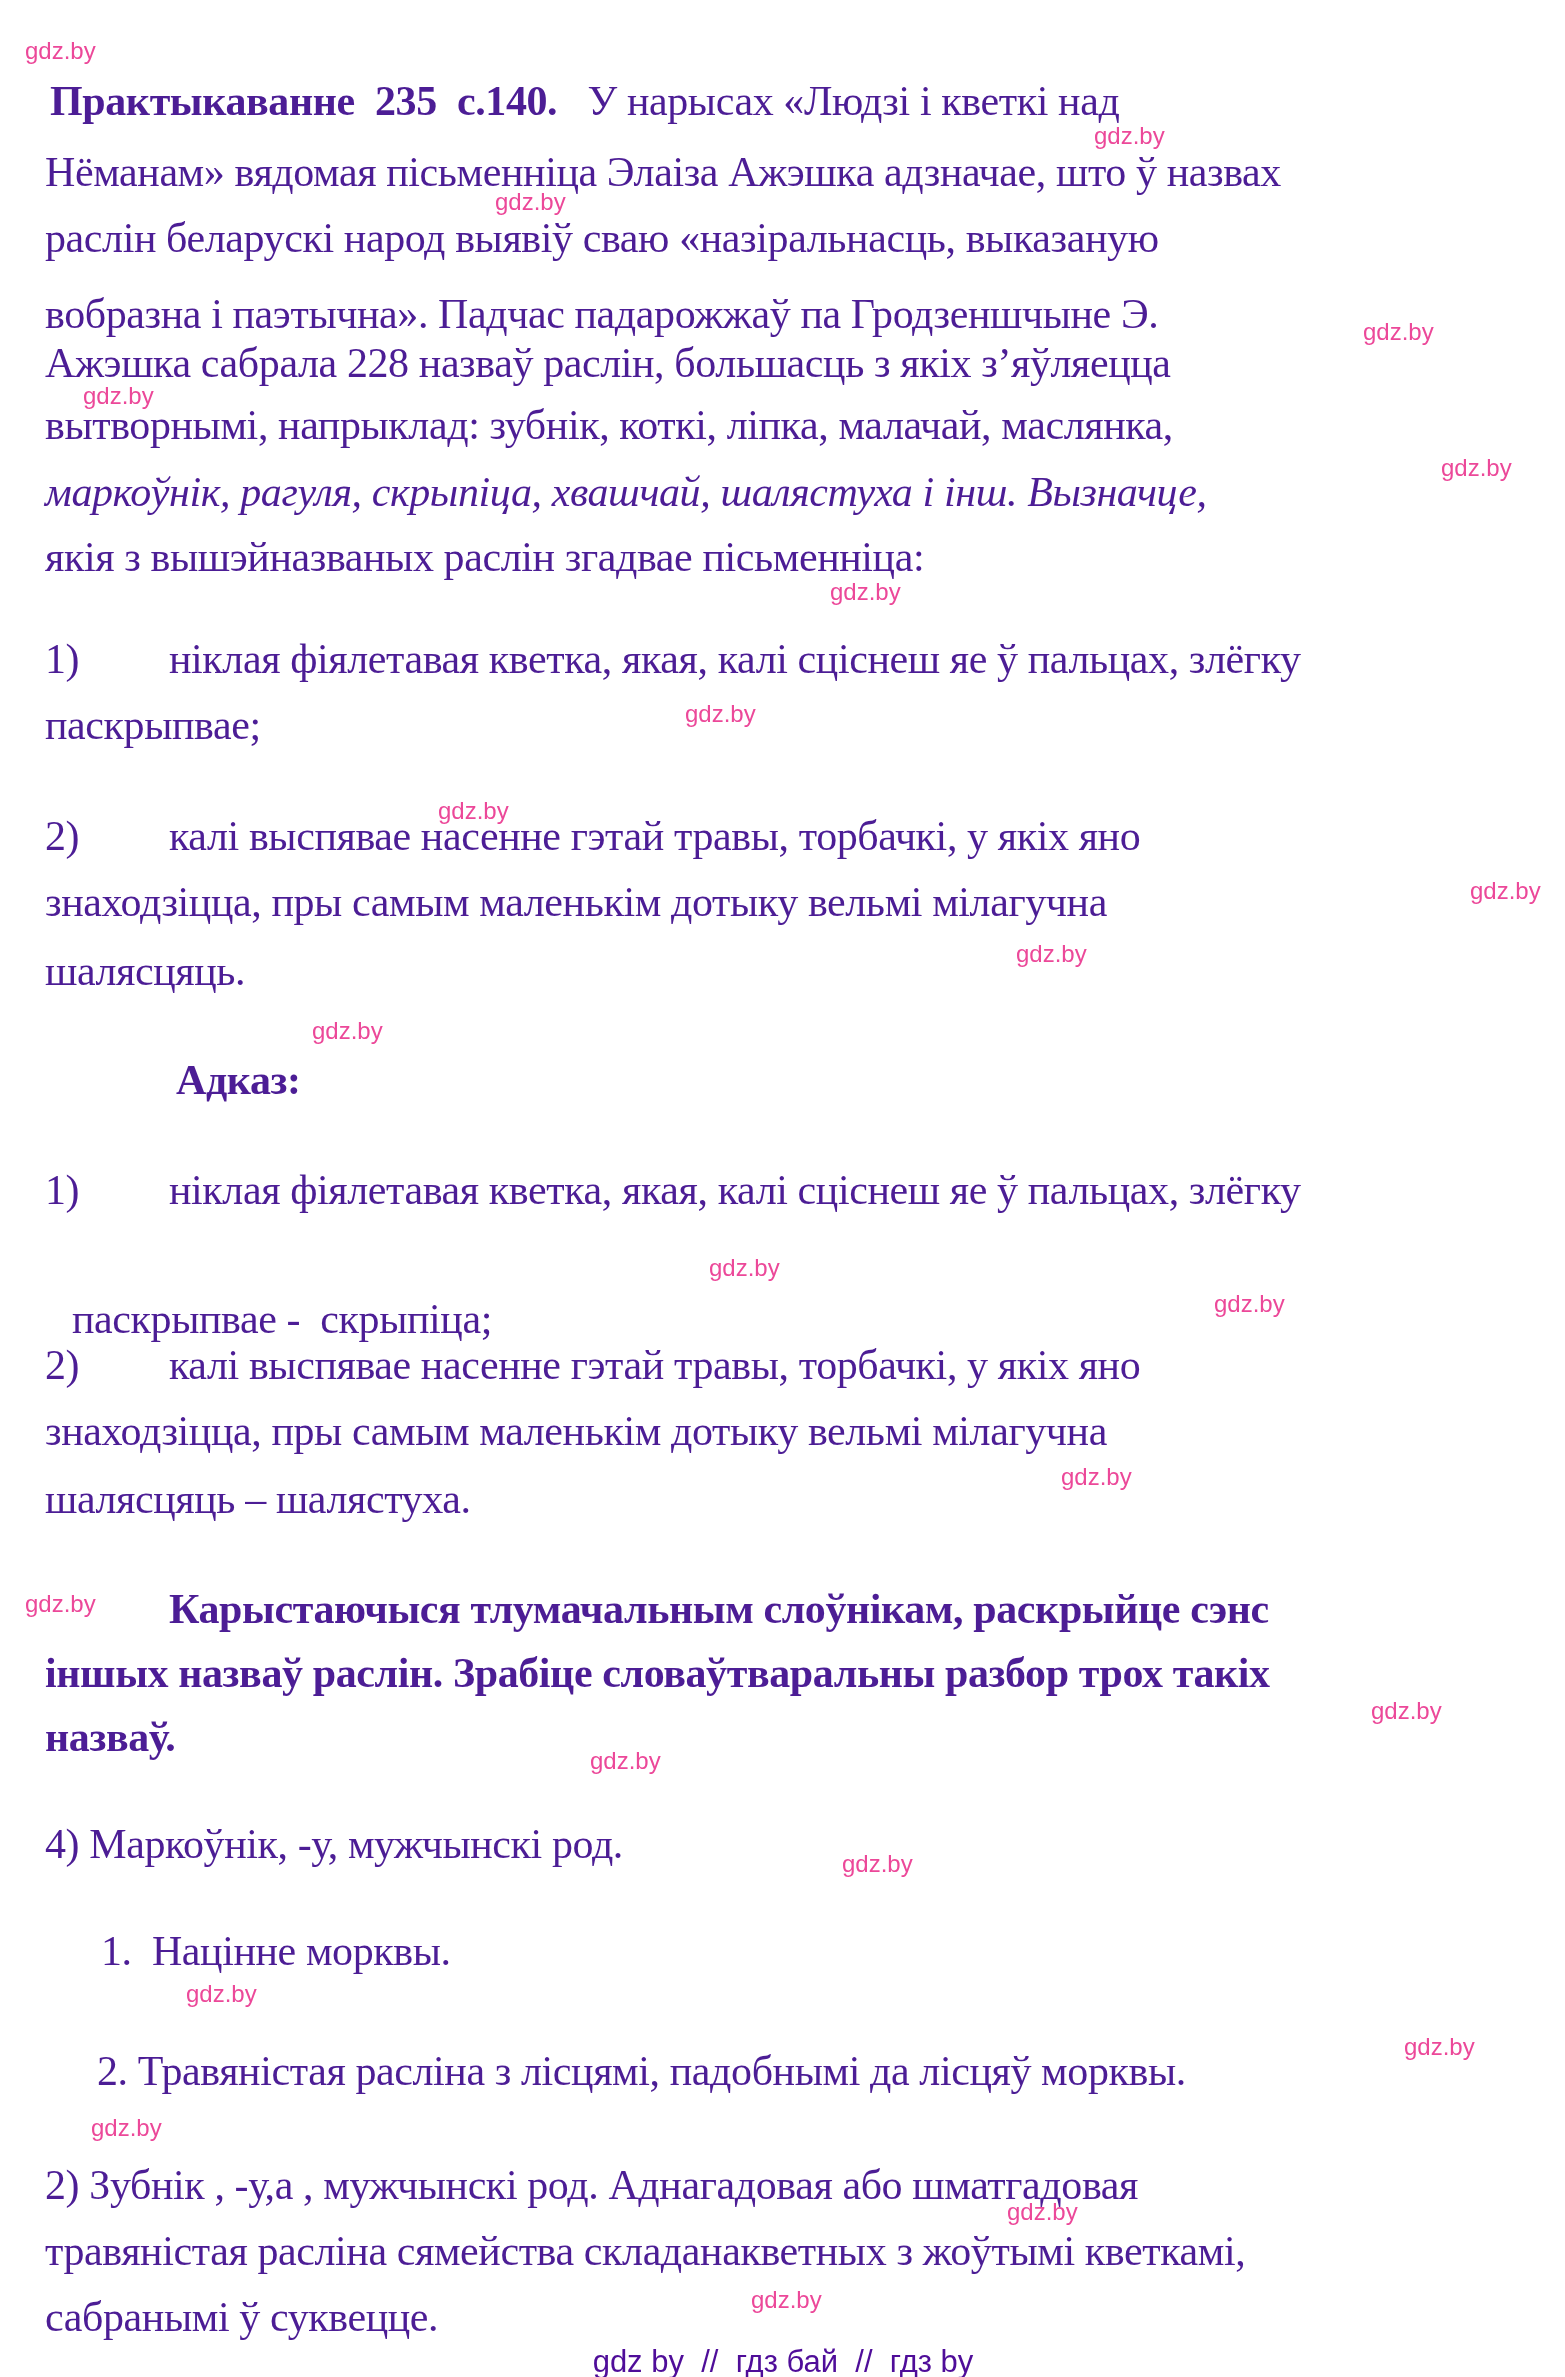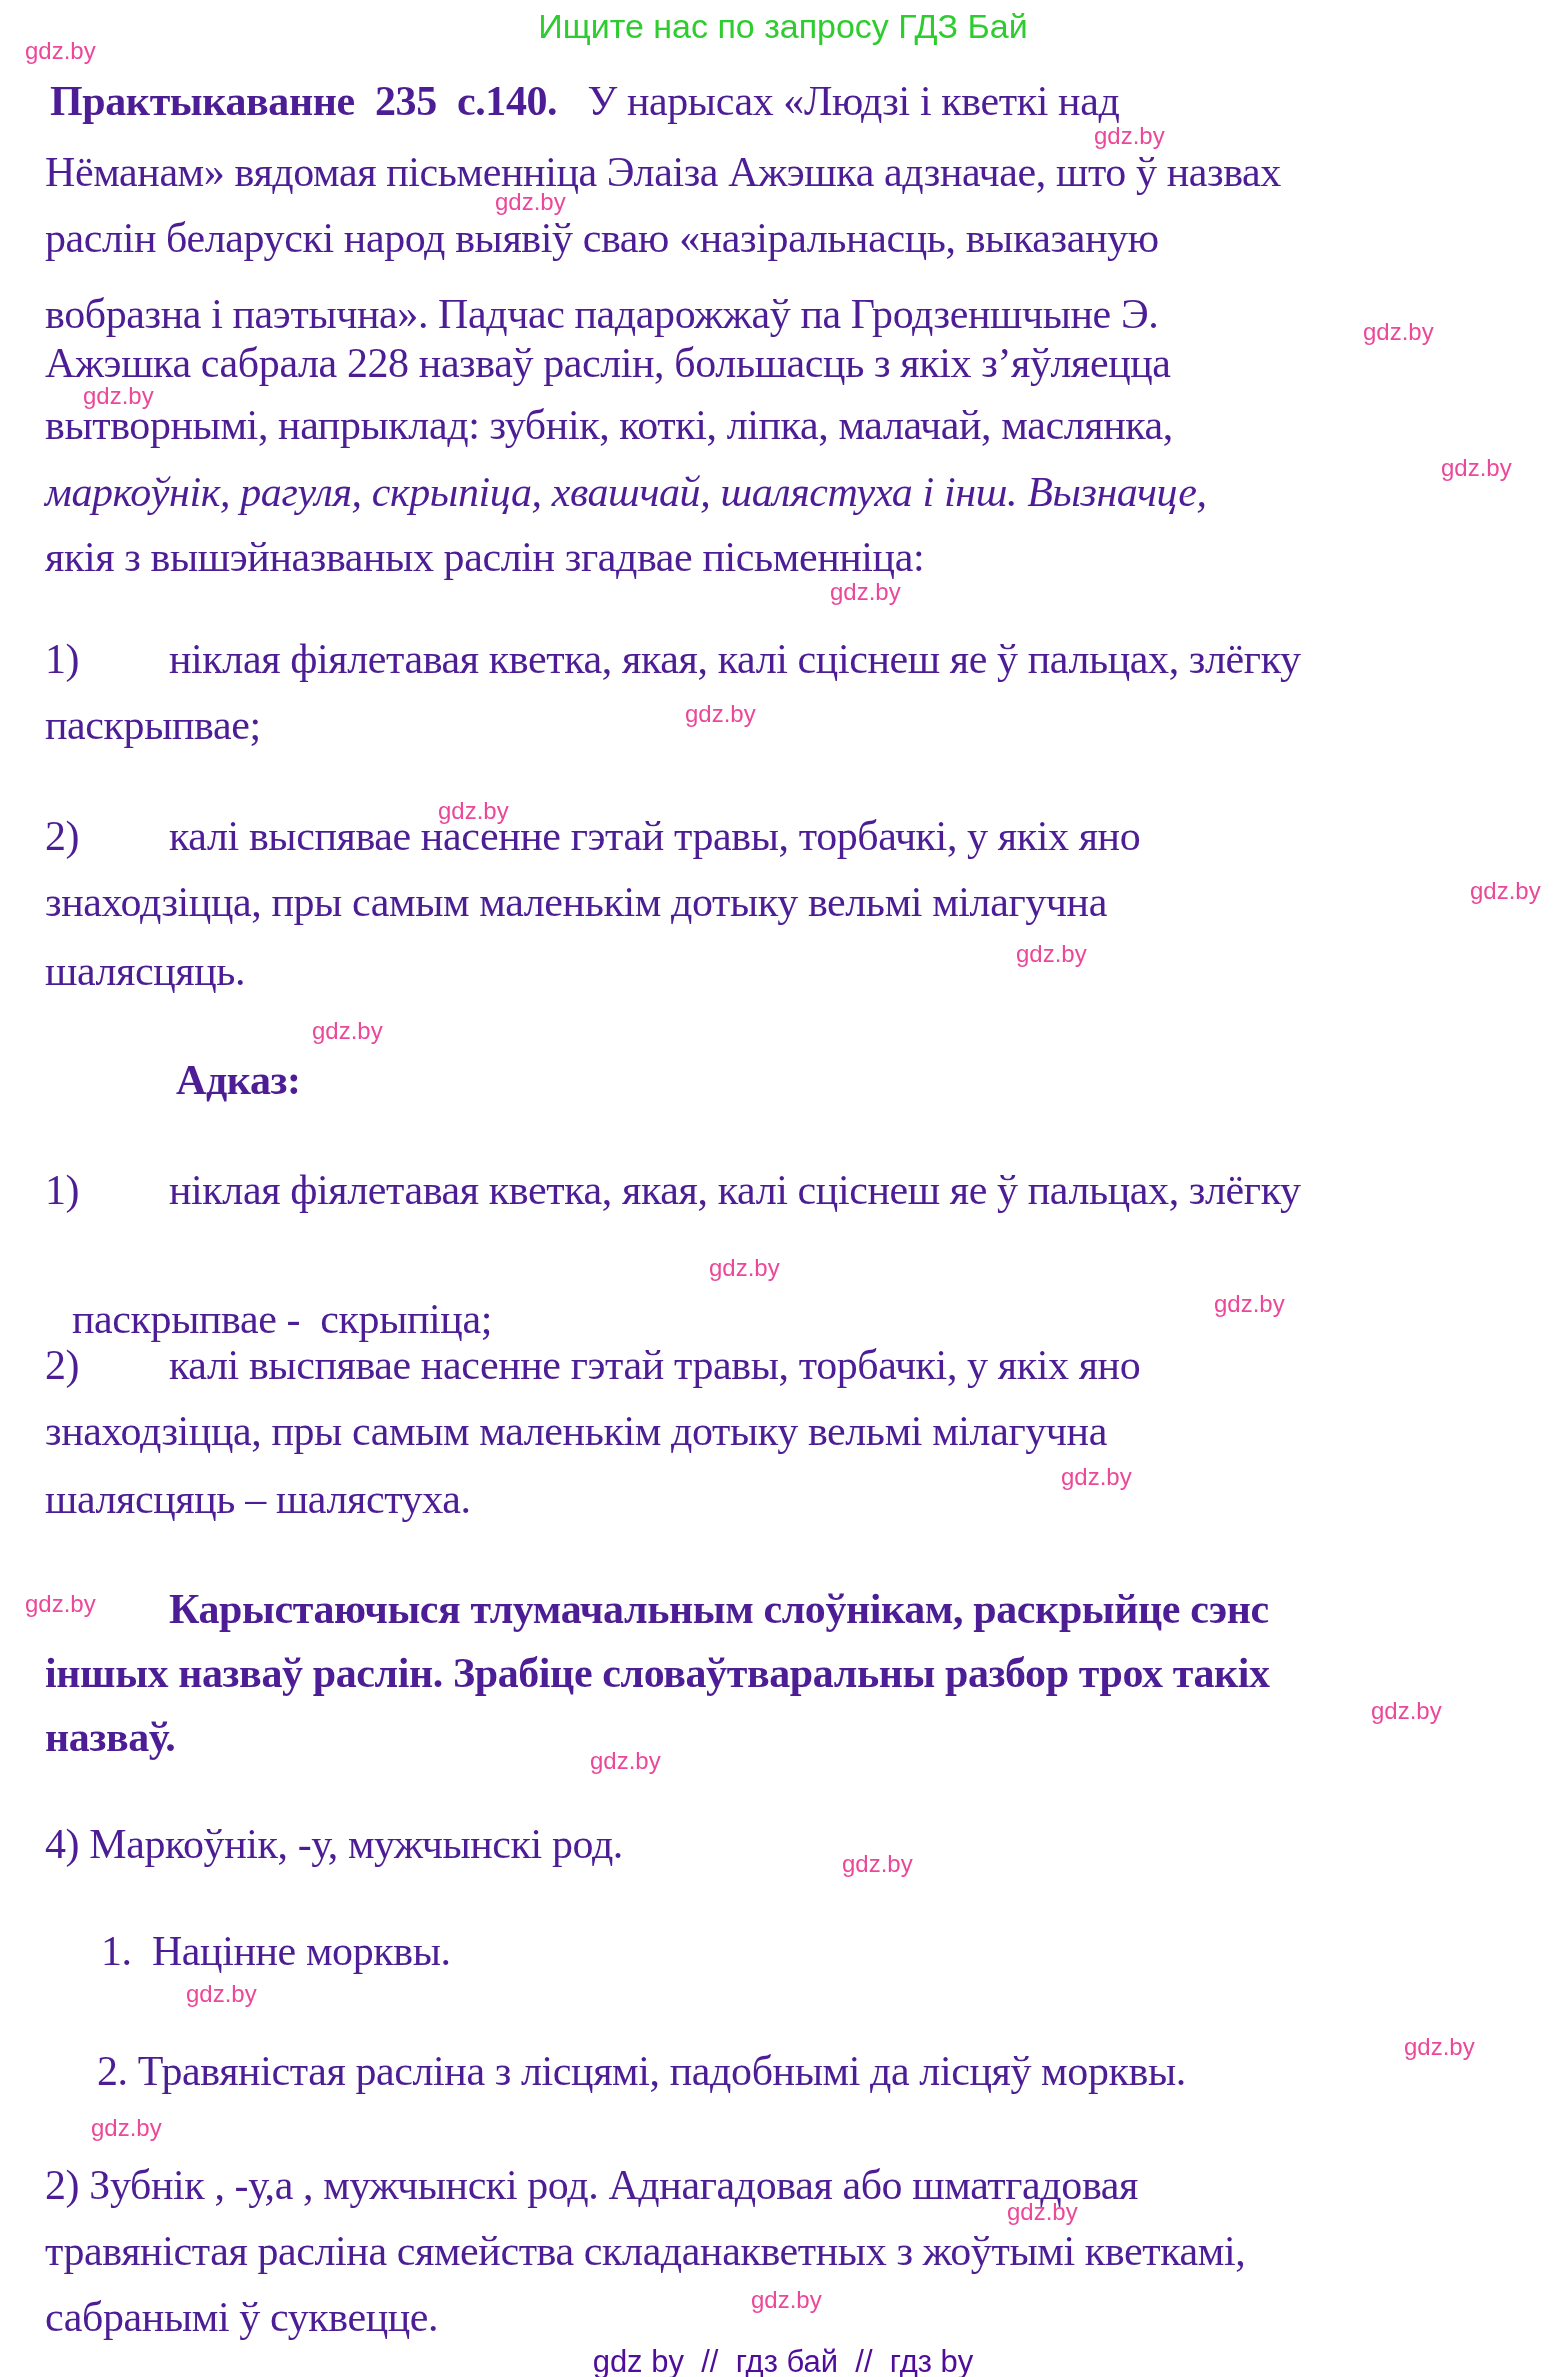--- a/index.html
+++ b/index.html
@@ -42,21 +42,20 @@
     font-family:"Liberation Sans", sans-serif;
     font-size:31px;
     color:#4f0d99;
     white-space:pre;
   }
 </style>
 </head>
 <body>
 
 <div id="page">
-  <div class="green-header">Ищите нас по запросу ГДЗ Бай</div>
 
   <div id="content">
       <div class="line" style="left: 50px; top: 78px;"><span class="bold">Практыкаванне  235  с.140.</span><span>   У нарысах «Людзі і кветкі над</span></div>
       <div class="line" style="left: 45px; top: 149px;"><span>Нёманам» вядомая пісьменніца Элаіза Ажэшка адзначае, што ў назвах</span></div>
       <div class="line" style="left: 45px; top: 215px;"><span>раслін беларускі народ выявіў сваю «назіральнасць, выказаную</span></div>
       <div class="line" style="left: 45px; top: 291px;"><span>вобразна і паэтычна». Падчас падарожжаў па Гродзеншчыне Э.</span></div>
       <div class="line" style="left: 45px; top: 340px; text-align: center;"><span>Ажэшка сабрала 228 назваў раслін, большасць з якіх з’яўляецца</span></div>
       <div class="line" style="left: 45px; top: 402px;"><span>вытворнымі, напрыклад: зубнік, коткі, ліпка, малачай, маслянка,</span></div>
       <div class="line" style="left: 45px; top: 469px; font-style: italic;"><span>маркоўнік, рагуля, скрыпіца, хвашчай, шалястуха і інш. Вызначце,</span></div>
       <div class="line" style="left: 45px; top: 534px;"><span>якія з вышэйназваных раслін згадвае пісьменніца:</span></div>

